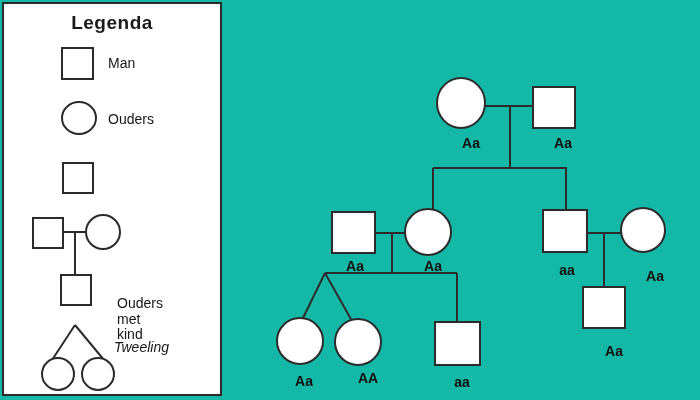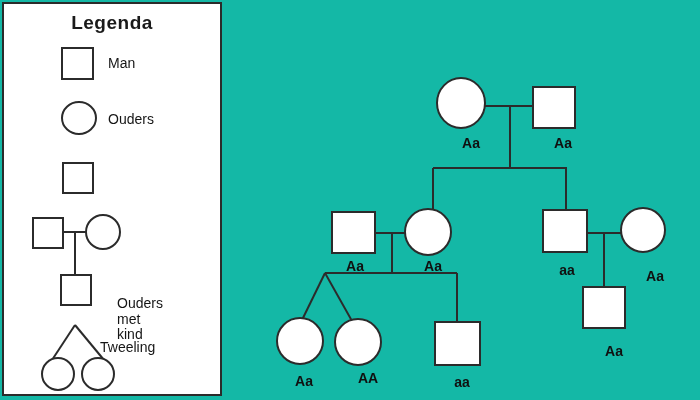--- a/index.html
+++ b/index.html
@@ -63,21 +63,21 @@
 
     <div class="lg-label" style="left:104px;top:51px;text-align:right;">Man</div>
     <div class="lg-label" style="left:104px;top:107px;">Ouders</div>
     <div class="lg-label lg-center" style="left:92px;top:160px;width:78px;">
     </div>
     <div class="lg-label lg-stack" style="left:113px;top:248px;">
       <div>Ouders</div>
       <div>met</div>
       <div>kind</div>
     </div>
-    <div class="lg-label" style="left:96px;top:335px;">Tweeling</div>
+    <div class="lg-label" style="left:110px;top:335px;font-style:italic;">Tweeling</div>
   </div>
 
 
   <svg class="pedigree" width="700" height="400" viewBox="0 0 700 400">
 
     <line class="edge" x1="485" y1="106" x2="534" y2="106"></line>
     <line class="edge" x1="510" y1="106" x2="510" y2="168"></line>
     <line class="edge" x1="433" y1="168" x2="567" y2="168"></line>
     <line class="edge" x1="433" y1="168" x2="433" y2="211"></line>
     <line class="edge" x1="566" y1="168" x2="566" y2="212"></line>

